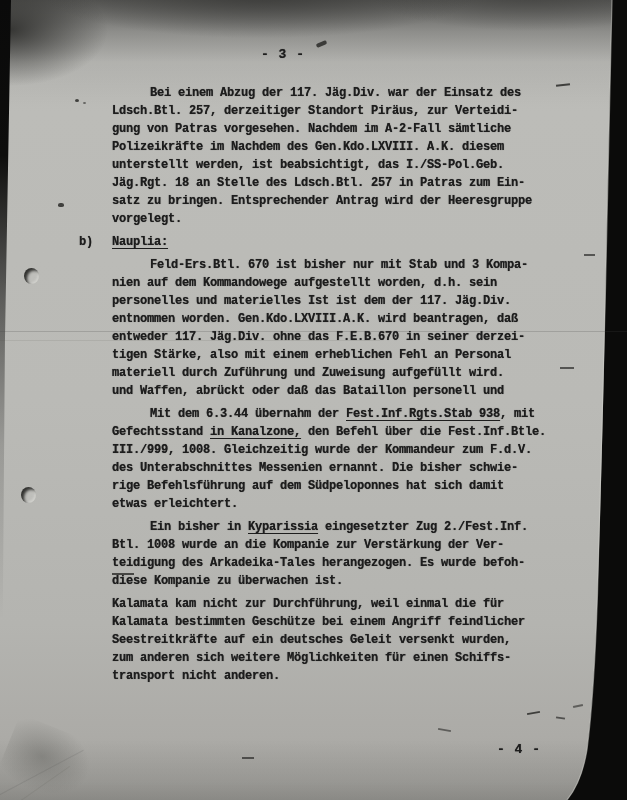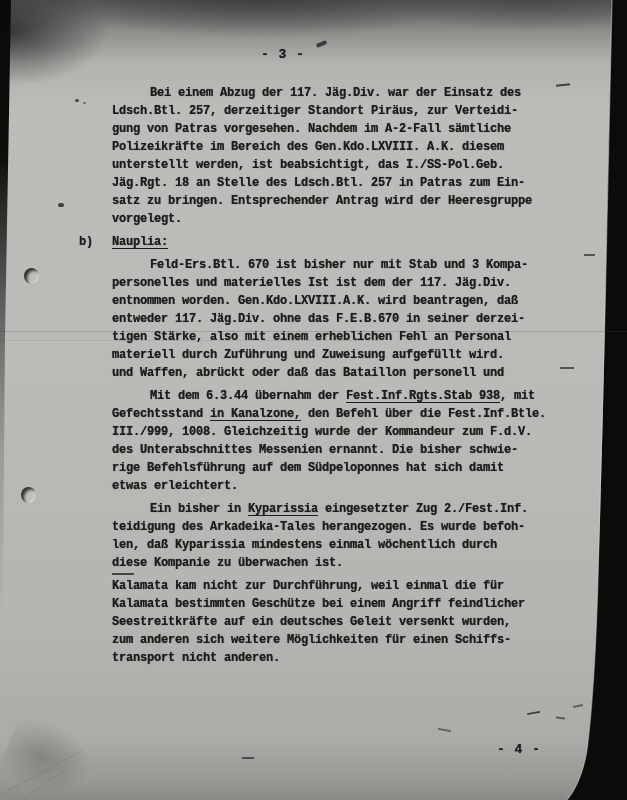--- a/index.html
+++ b/index.html
@@ -78,51 +78,52 @@
   <div class="hole hole-2"></div>
 
   <div class="pageno pageno-top typed">- 3 -</div>
   <div class="pageno pageno-bottom typed">- 4 -</div>
 
   <div class="content typed" id="content">
       <div class="para">
         <div class="line indent"><span>Bei einem Abzug der 117. Jäg.Div. war der Einsatz des</span></div>
         <div class="line"><span>Ldsch.Btl. 257, derzeitiger Standort Piräus, zur Verteidi-</span></div>
         <div class="line"><span>gung von Patras vorgesehen. Nachdem im A-2-Fall sämtliche</span></div>
-        <div class="line"><span>Polizeikräfte im Bereich des Gen.Kdo.LXVIII. A.K. diesem</span></div>
+        <div class="line"><span>Polizeikräfte im Nachdem des Gen.Kdo.LXVIII. A.K. diesem</span></div>
         <div class="line"><span>unterstellt werden, ist beabsichtigt, das I./SS-Pol.Geb.</span></div>
         <div class="line"><span>Jäg.Rgt. 18 an Stelle des Ldsch.Btl. 257 in Patras zum Ein-</span></div>
         <div class="line"><span>satz zu bringen. Entsprechender Antrag wird der Heeresgruppe</span></div>
         <div class="line"><span>vorgelegt.</span></div>
       </div>
       <div class="para heading">
         <span class="h-label">b)</span>
         <div class="line"><span class="u">Nauplia:</span></div>
       </div>
       <div class="para">
         <div class="line indent"><span>Feld-Ers.Btl. 670 ist bisher nur mit Stab und 3 Kompa-</span></div>
+        <div class="line"><span>nien auf dem Kommandowege aufgestellt worden, d.h. sein</span></div>
         <div class="line"><span>personelles und materielles Ist ist dem der 117. Jäg.Div.</span></div>
         <div class="line"><span>entnommen worden. Gen.Kdo.LXVIII.A.K. wird beantragen, daß</span></div>
         <div class="line"><span>entweder 117. Jäg.Div. ohne das F.E.B.670 in seiner derzei-</span></div>
         <div class="line"><span>tigen Stärke, also mit einem erheblichen Fehl an Personal</span></div>
         <div class="line"><span>materiell durch Zuführung und Zuweisung aufgefüllt wird.</span></div>
         <div class="line"><span>und Waffen, abrückt oder daß das Bataillon personell und</span></div>
       </div>
       <div class="para">
         <div class="line indent"><span>Mit dem 6.3.44 übernahm der </span><span class="u">Fest.Inf.Rgts.Stab 938</span><span>, mit</span></div>
         <div class="line"><span>Gefechtsstand </span><span class="u">in Kanalzone,</span><span> den Befehl über die Fest.Inf.Btle.</span></div>
         <div class="line"><span>III./999, 1008. Gleichzeitig wurde der Kommandeur zum F.d.V.</span></div>
         <div class="line"><span>des Unterabschnittes Messenien ernannt. Die bisher schwie-</span></div>
         <div class="line"><span>rige Befehlsführung auf dem Südpeloponnes hat sich damit</span></div>
         <div class="line"><span>etwas erleichtert.</span></div>
       </div>
       <div class="para">
         <div class="line indent"><span>Ein bisher in </span><span class="u">Kyparissia</span><span> eingesetzter Zug 2./Fest.Inf.</span></div>
+        <div class="line"><span>Btl. 1008 wurde an die Kompanie zur Verstärkung der Ver-</span></div>
         <div class="line"><span>teidigung des Arkadeika-Tales herangezogen. Es wurde befoh-</span></div>
-        <div class="line"><span>len, daß Kyparissia mindestens einmal wöchentlich durch</span></div>
         <div class="line"><span>diese Kompanie zu überwachen ist.</span></div>
       </div>
       <div class="para">
         <div class="line"><span>Kalamata kam nicht zur Durchführung, weil einmal die für</span></div>
         <div class="line"><span>Kalamata bestimmten Geschütze bei einem Angriff feindlicher</span></div>
         <div class="line"><span>Seestreitkräfte auf ein deutsches Geleit versenkt wurden,</span></div>
         <div class="line"><span>zum anderen sich weitere Möglichkeiten für einen Schiffs-</span></div>
         <div class="line"><span>transport nicht anderen.</span></div>
       </div>
     </div>

